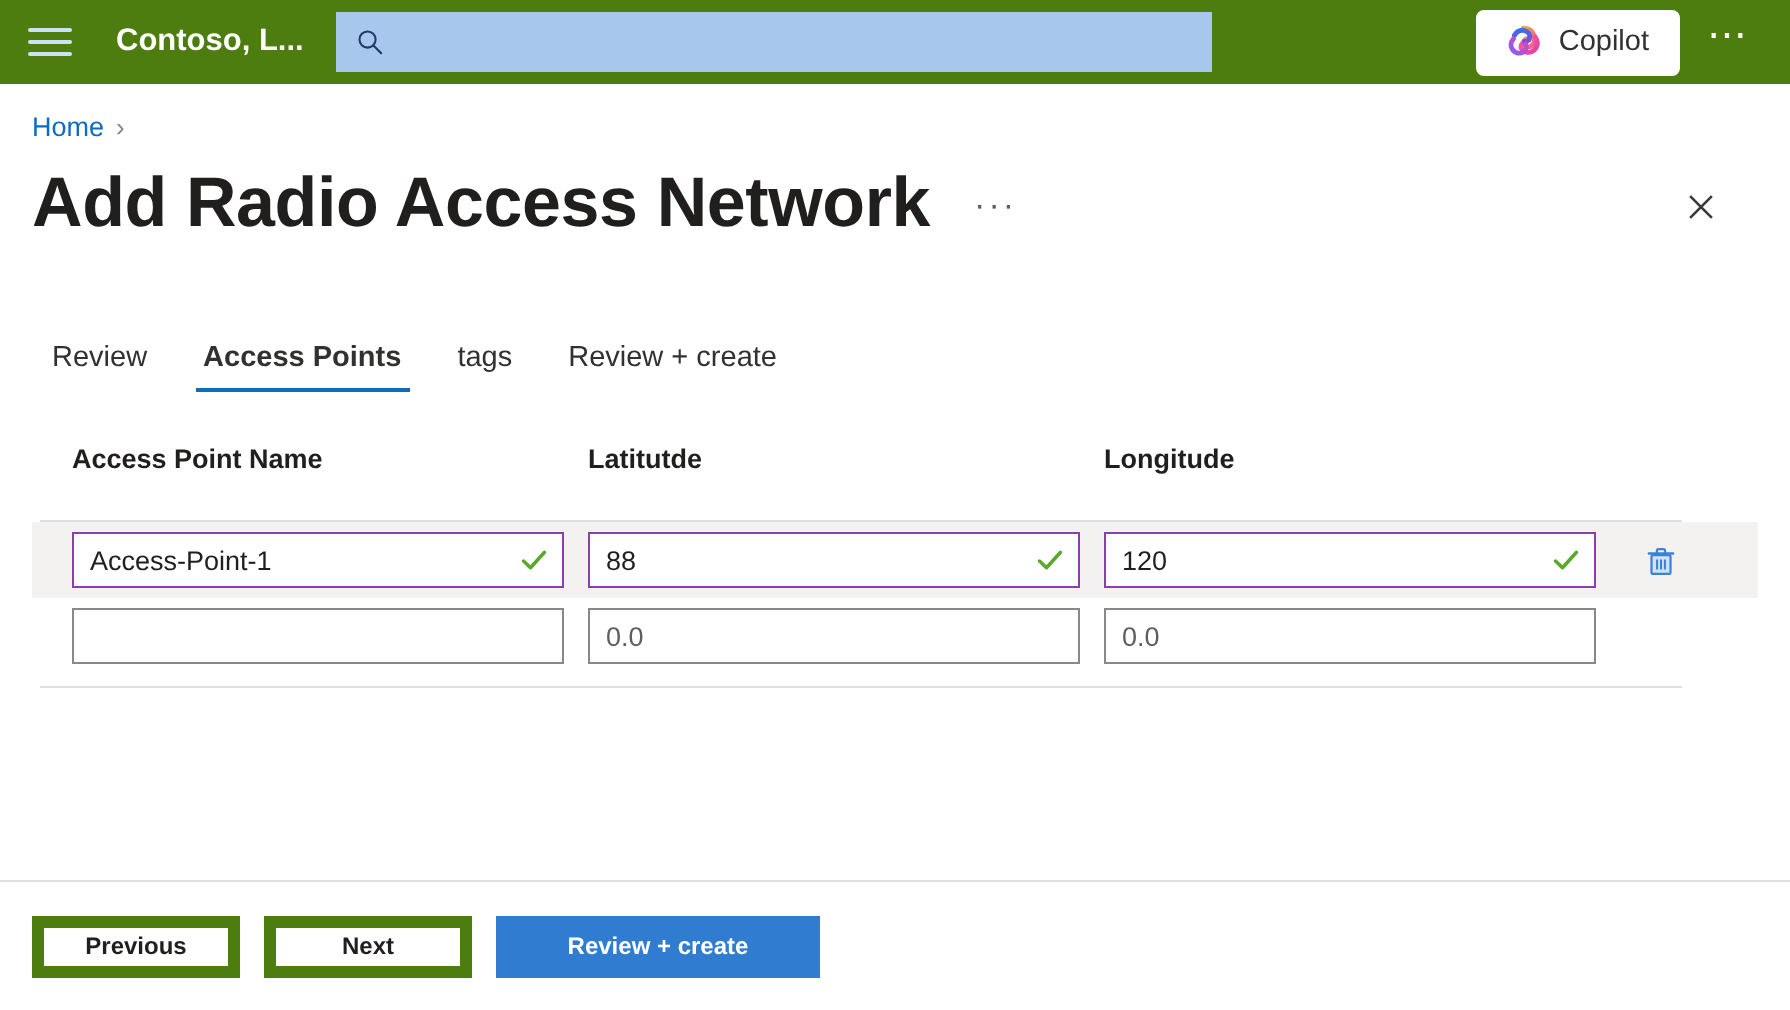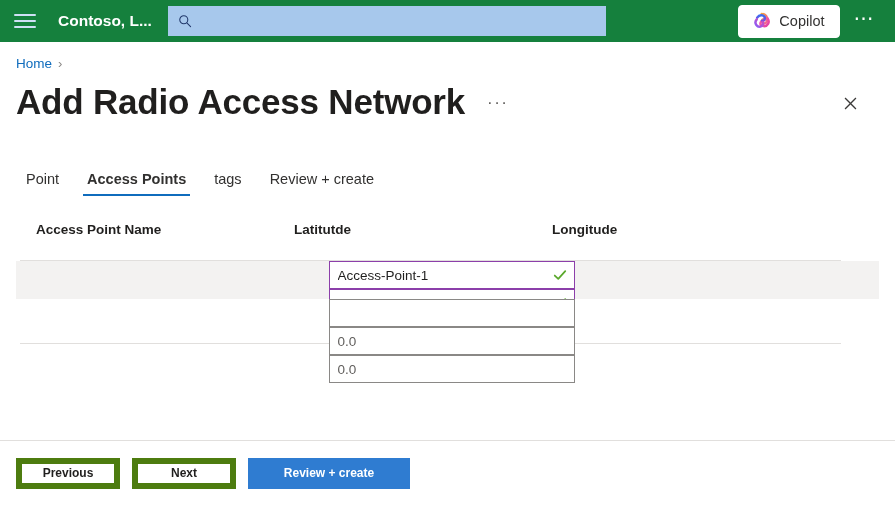--- a/index.html
+++ b/index.html
@@ -12,21 +12,21 @@
     background: #ffffff;
     font-family: "Liberation Sans", sans-serif;
     color: #201f1e;
     overflow: hidden;
     position: relative;
   }
 
   
   .topbar {
     height: 42px;
-    background: #15803d;
+    background: #4d7c0f;
     display: flex;
     align-items: center;
     padding: 0 14px;
     box-sizing: border-box;
   }
   .hamburger {
     width: 22px;
     height: 20px;
     display: flex;
     flex-direction: column;
@@ -218,21 +218,20 @@
     background: #e1dfdd;
     margin-left: 4px;
     margin-right: 38px;
   }
 
   .grid-row {
     display: flex;
     align-items: center;
     height: 38px;
     padding-left: 20px;
-    flex-direction: column;
   }
   .grid-row.filled {
     background: #f3f2f1;
   }
   .cell {
     flex: none;
     padding-right: 12px;
     box-sizing: border-box;
   }
   .cell.name { width: 258px; }
@@ -400,21 +399,21 @@
   <div class="close-x">
     <svg width="15" height="15" viewBox="0 0 16 16">
       <line x1="2.2" y1="2.2" x2="13.8" y2="13.8" stroke="#3b3a39" stroke-width="1.4"></line>
       <line x1="13.8" y1="2.2" x2="2.2" y2="13.8" stroke="#3b3a39" stroke-width="1.4"></line>
     </svg>
   </div>
 </div>
 
 <div class="tabs">
   <div class="tab">
-    <span>Point</span>
+    <span>Review</span>
   </div>
   <div class="tab active">
     <span>Access Points</span>
   </div>
   <div class="tab">
     <span>tags</span>
   </div>
   <div class="tab">
     <span>Review + create</span>
   </div>

